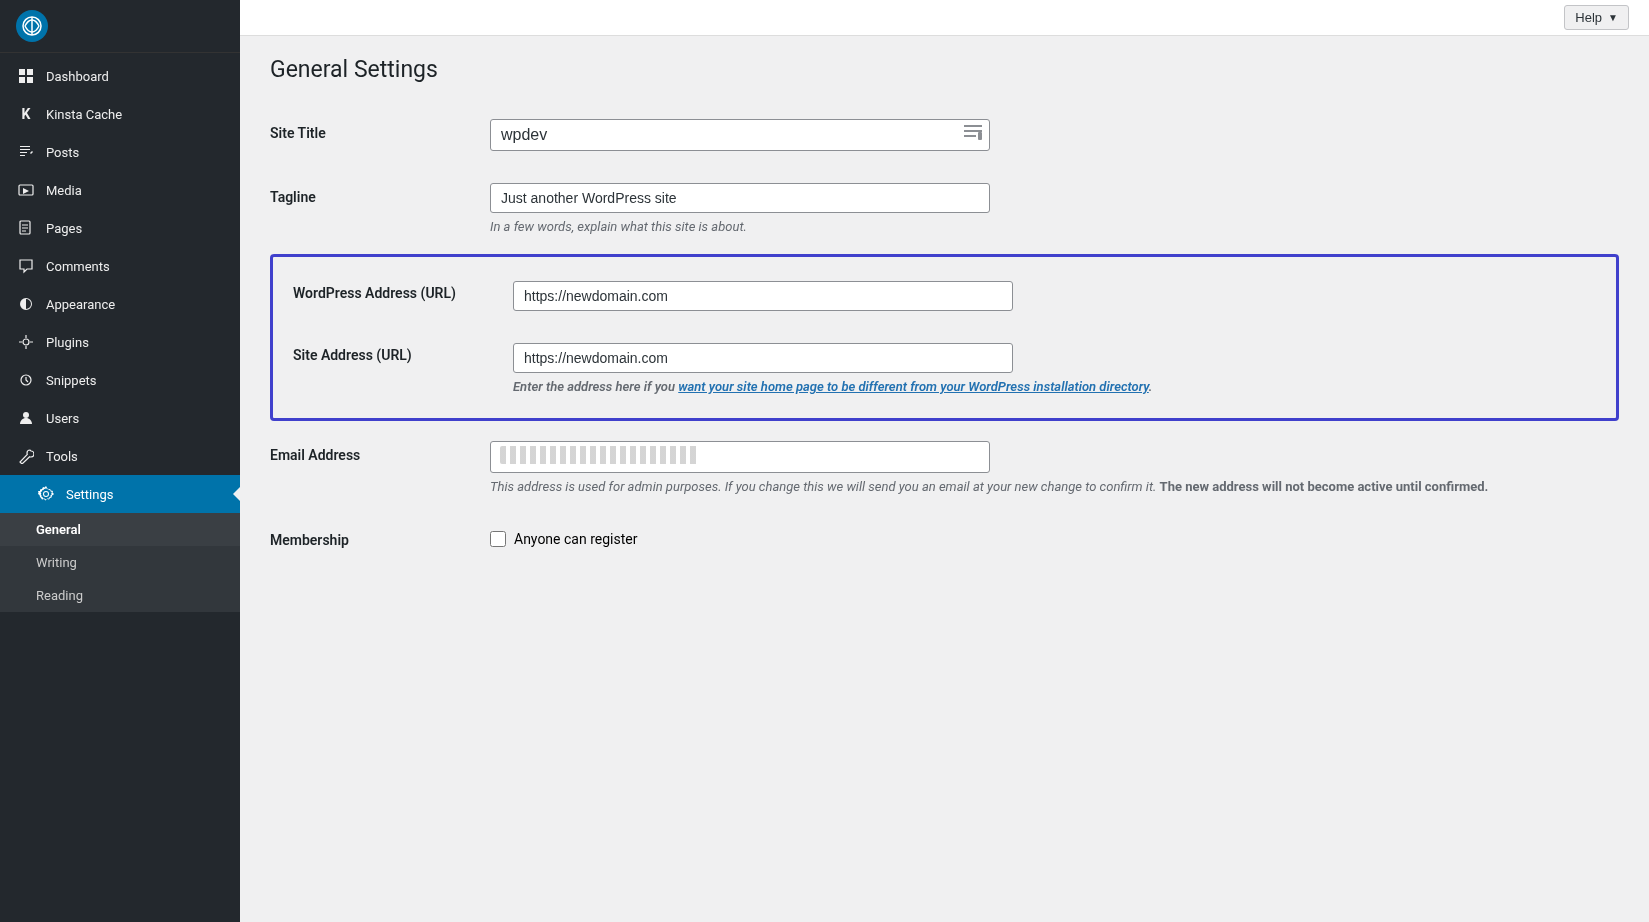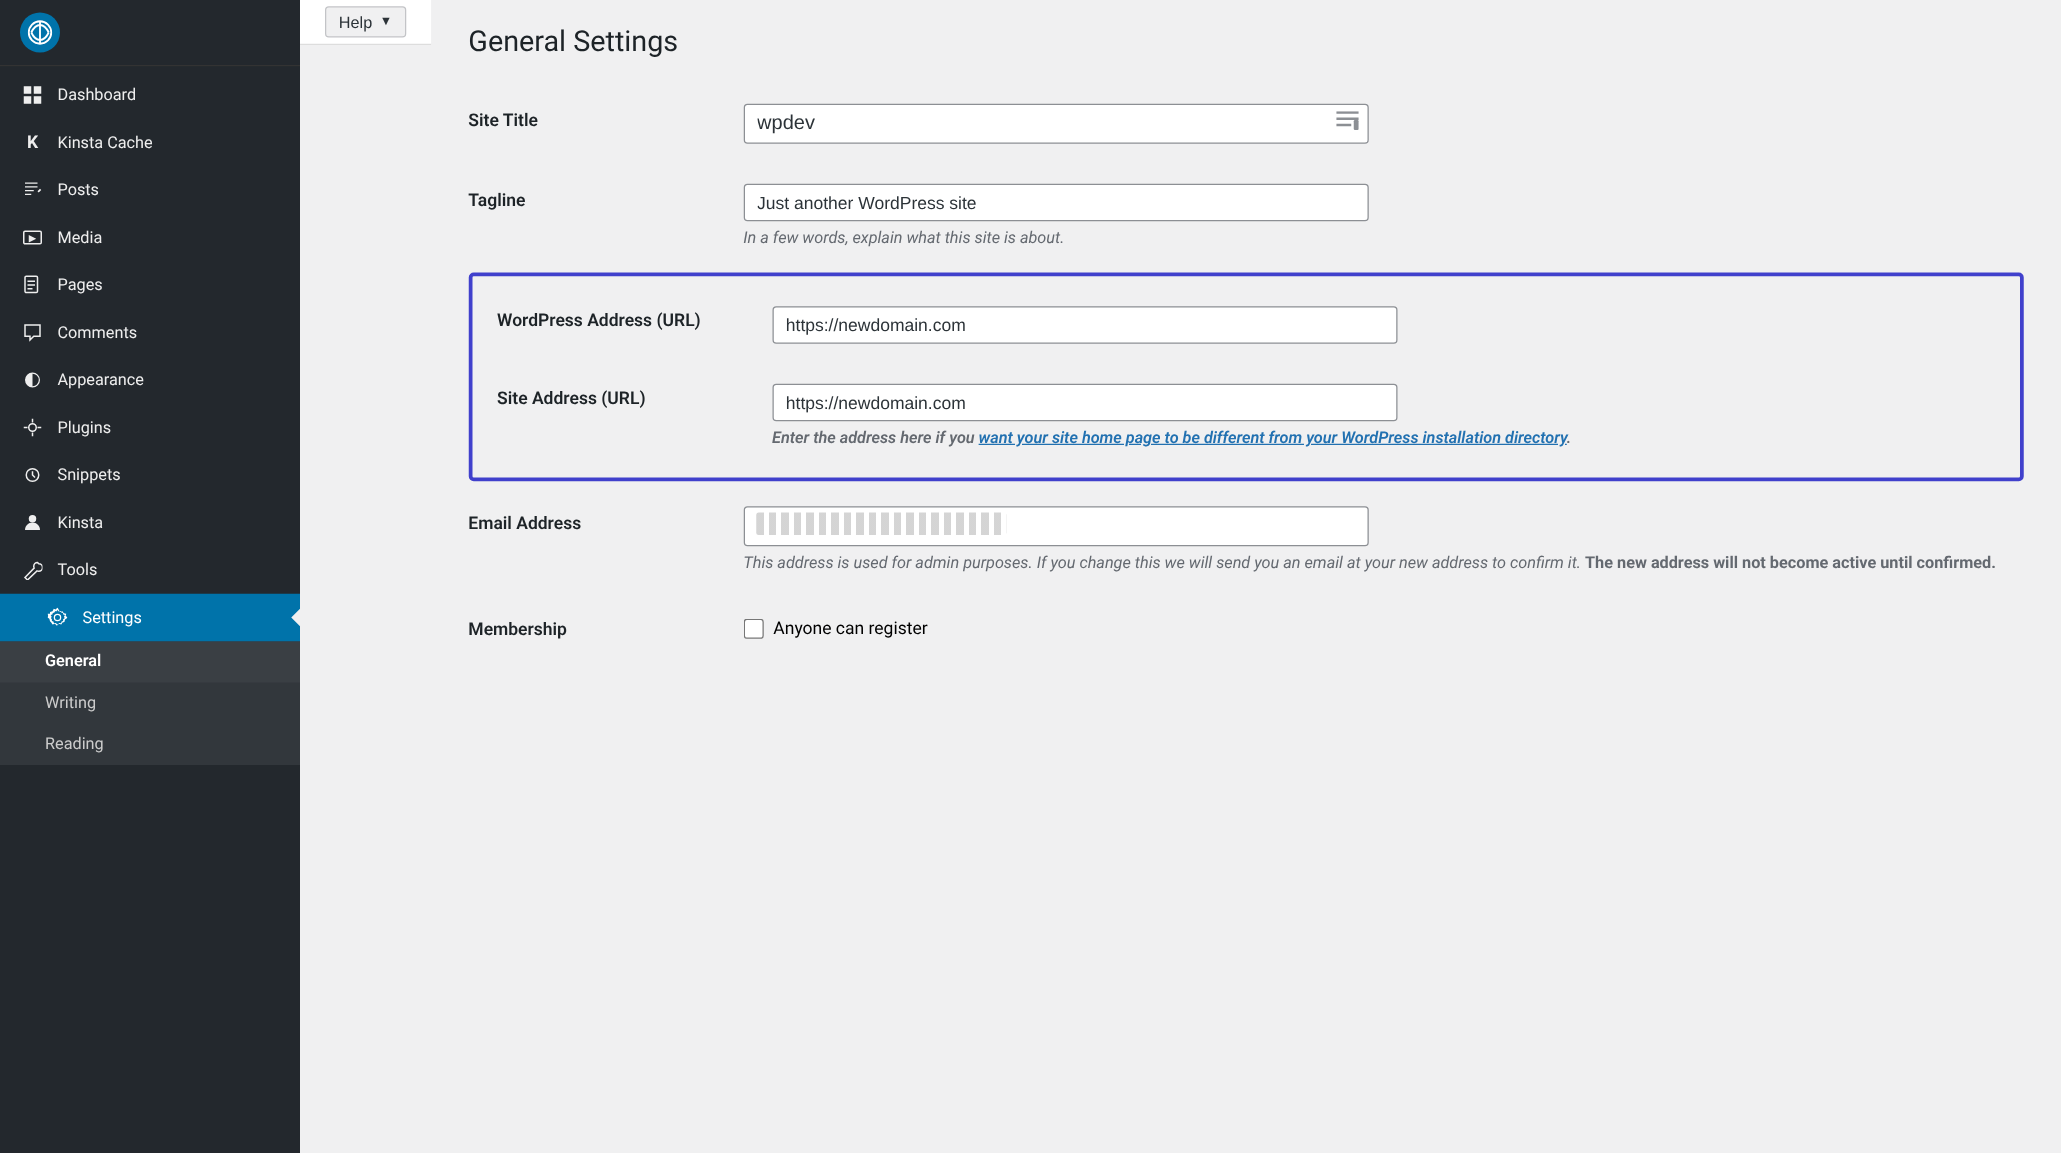--- a/index.html
+++ b/index.html
@@ -63,21 +63,21 @@
     }
     .sidebar-submenu .sidebar-item.active-sub {
       color: #fff;
       background: #3a3f44;
     }
 
     
     #main {
       flex: 1;
       display: flex;
-      flex-direction: row;
+      flex-direction: column;
       overflow: hidden;
     }
 
     
     #topbar {
       background: #fff;
       border-bottom: 1px solid #ddd;
       padding: 0 20px;
       height: 36px;
       display: flex;
@@ -306,21 +306,21 @@
       <span class="sidebar-item-label">Snippets</span>
     </div>
 
     <div class="sidebar-item">
       <span class="sidebar-item-icon">
         <svg width="16" height="16" viewBox="0 0 16 16" fill="#eee">
             <circle cx="8" cy="5" r="3"></circle>
             <path d="M2 14c0-3.3 2.7-6 6-6s6 2.7 6 6"></path>
           </svg>
       </span>
-      <span class="sidebar-item-label">Kinsta</span>
+      <span class="sidebar-item-label">Users</span>
     </div>
 
     <div class="sidebar-item">
       <span class="sidebar-item-icon">
         <svg width="16" height="16" viewBox="0 0 16 16" fill="none" stroke="#eee" stroke-width="1.2">
             <path d="M12 2a3 3 0 00-3 3c0 .5.1 1 .3 1.4L2 14l2 2 7.6-7.3c.4.2.9.3 1.4.3a3 3 0 000-6z"></path>
           </svg>
       </span>
       <span class="sidebar-item-label">Tools</span>
     </div>
@@ -420,21 +420,21 @@
       </tr>
 
       <tr>
         <td>Email Address</td>
         <td>
           <div class="email-input-wrapper">
             <input type="text" class="email-blurred" style="width: 500px;" value="">
             <div class="email-blurred-overlay"></div>
           </div>
           <p class="field-description">
-            <span>This address is used for admin purposes. If you change this we will send you an email</span>&nbsp;<span>at your new address to confirm it.</span>&nbsp;<strong>The new address will not become active until confirmed.</strong>
+            <span>This address is used for admin purposes. If you change this we will send you an email</span>&nbsp;<span>at your new change to confirm it.</span>&nbsp;<strong>The new address will not become active until confirmed.</strong>
           </p>
         </td>
       </tr>
 
       <tr>
         <td>Membership</td>
         <td>
           <div class="checkbox-row">
             <input type="checkbox" style="">
             <label>Anyone can register</label>

